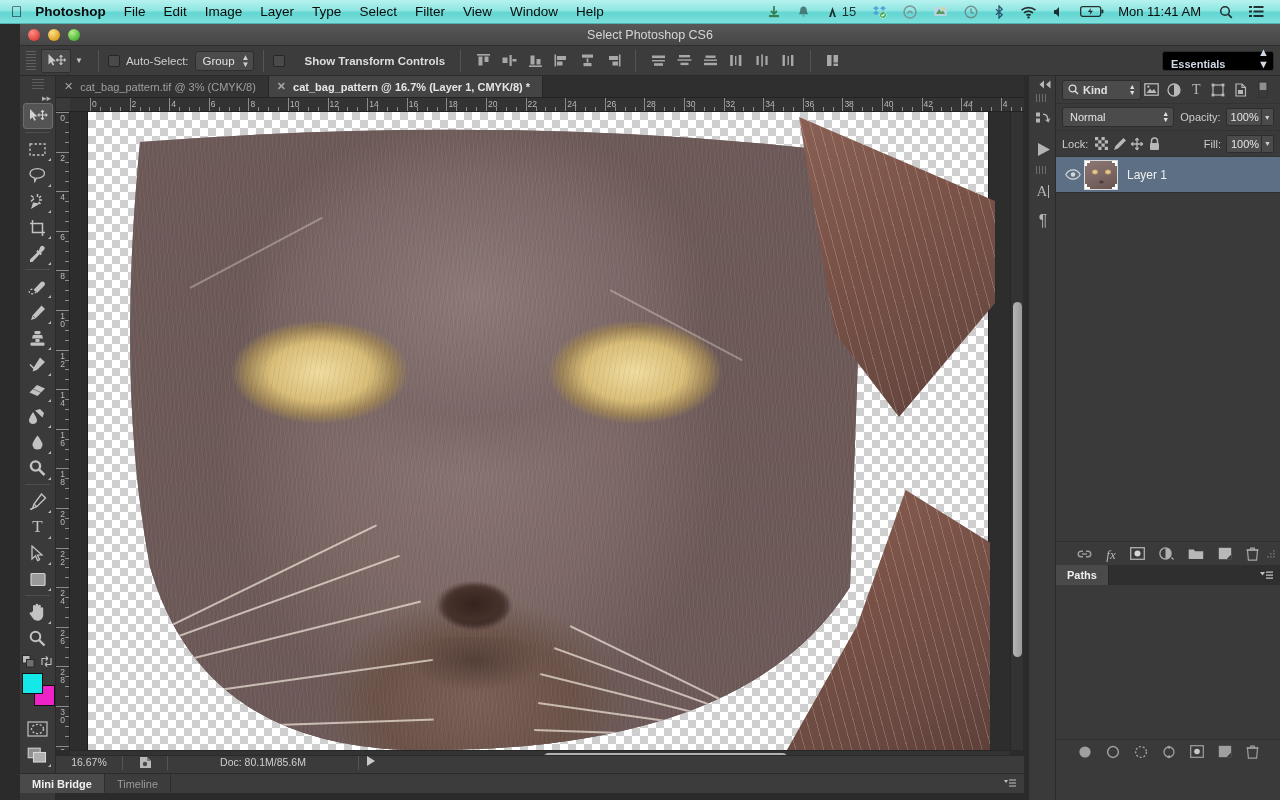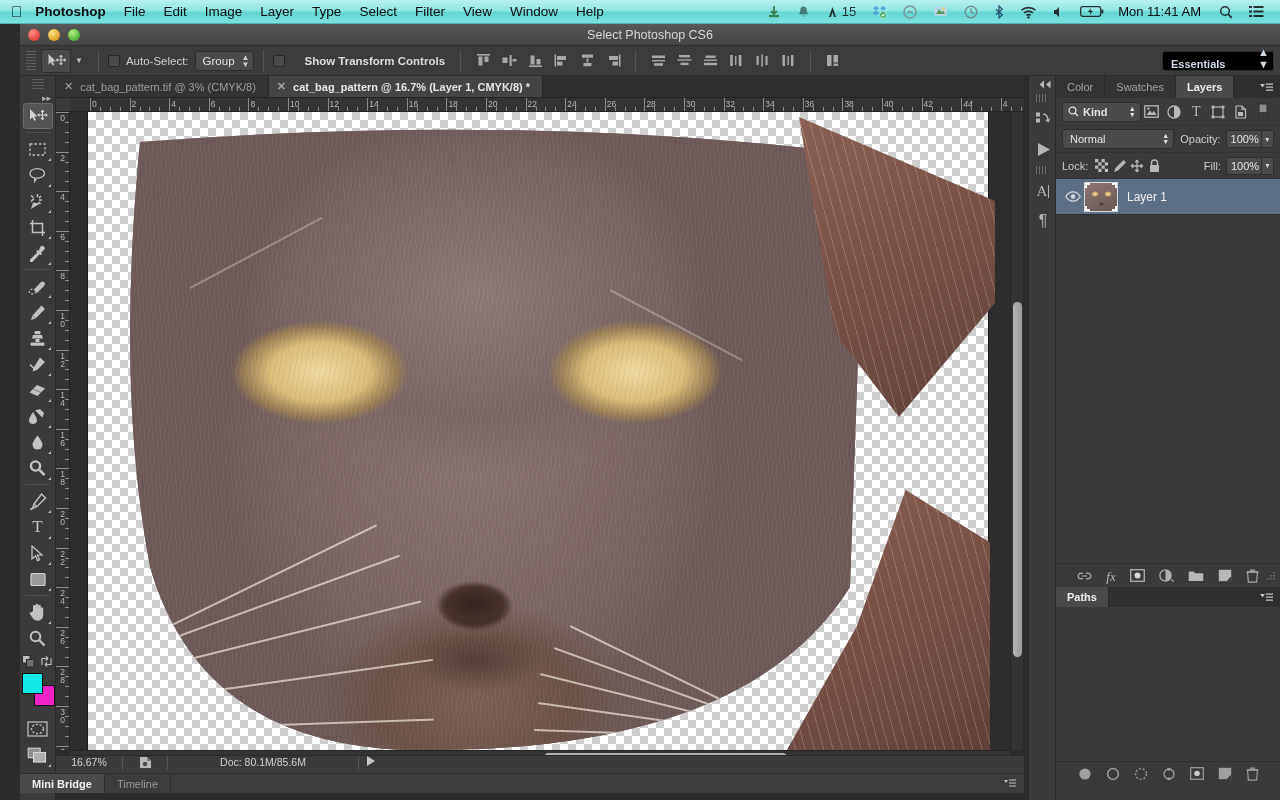--- a/index.html
+++ b/index.html
@@ -1018,39 +1018,20 @@
     <span style="font-size:15px;color:#b4b4b4;font-family:'Liberation Serif',serif;">A</span>
     <span style="width:1px;height:13px;background:#b4b4b4;margin-left:1px;"></span>
   </div>
   <div class="iitem">
     <span style="font-size:16px;color:#b4b4b4;">¶</span>
   </div>
 </div>
 
 <div class="rpanel">
 
-  <div class="ptabs">
-    <div class="ptab">
-        <span>Color</span>
-      </div>
-    <div class="ptab">
-        <span>Swatches</span>
-      </div>
-    <div class="ptab sel">
-        <span>Layers</span>
-      </div>
-    <div class="pmenu">
-      <svg width="13" height="9" viewBox="0 0 13 9">
-          <path d="M0 1 5 1 2.5 4.5z" fill="#c2c2c2"></path>
-          <g stroke="#c2c2c2" stroke-width="1.2">
-            <path d="M6 1.2h7M6 4.2h7M6 7.2h7"></path>
-          </g>
-        </svg>
-    </div>
-  </div>
 
   <div class="prow" style="height:28px;">
     <div class="kindsel">
       <svg width="11" height="11" viewBox="0 0 11 11" style="margin-right:4px;">
           <circle cx="4.5" cy="4.5" r="3.4" fill="none" stroke="#dcdcdc" stroke-width="1.3"></circle>
           <path d="M7 7 10 10" stroke="#dcdcdc" stroke-width="1.4"></path>
         </svg>
       <span>Kind</span>
       <span class="arrows" style="margin-left:auto;font-size:7px;line-height:6px;">▲<br>▼</span>
     </div>

